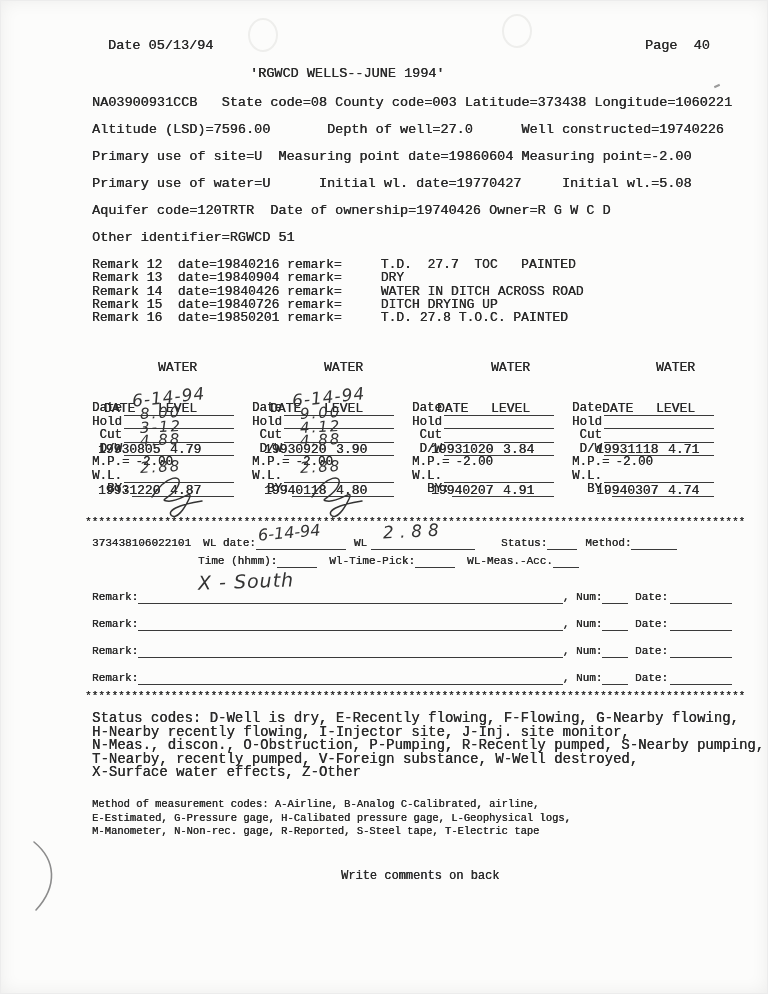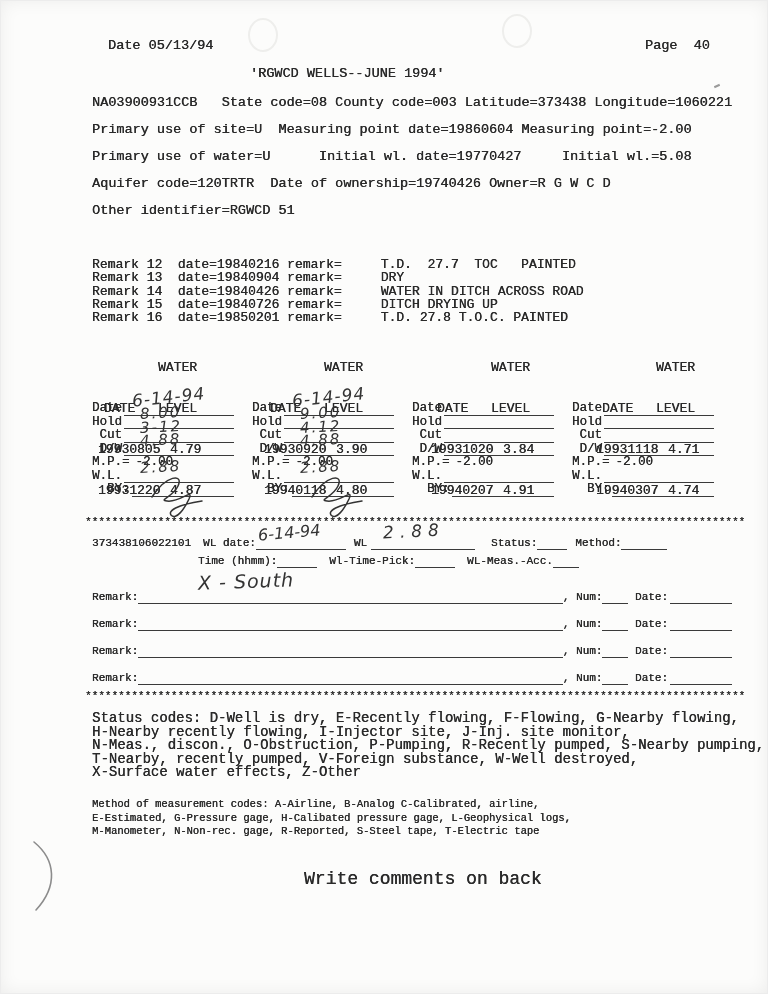--- a/index.html
+++ b/index.html
@@ -48,35 +48,35 @@
   .wt0{white-space:pre;line-height:13px;}
   .wu{display:inline-block;height:13px;border-bottom:1px solid #3a3a3a;position:relative;}
   .u-wld{width:90px;}
   .u-wlv{width:104px;margin-left:4px;}
   .u-st{width:30px;}
   .u-me{width:46px;}
   .u-40{width:40px;}
   .u-26{width:26px;}
   .m6{margin-left:12px;}
   .m8{margin-left:8px;}
-  .m26{margin-left:16px;}
+  .m26{margin-left:26px;}
   .h-wld{font-size:16px;left:2px;top:-13px;transform:rotate(-5deg);}
   .h-wlv{font-size:17px;left:12px;top:-15px;letter-spacing:6px;transform:rotate(-3deg);}
   
   .rr{position:absolute;left:92px;width:640px;display:flex;align-items:flex-end;height:15px;font-size:11px;}
   .rt{white-space:pre;line-height:13px;}
   .ru{display:inline-block;height:13px;border-bottom:1px solid #3a3a3a;position:relative;}
   .ru-main{flex:1;}
   .ru-num{width:26px;}
   .ru-date{width:62px;margin-left:2px;}
   .h-rem{font-size:19px;left:60px;top:-20px;transform:rotate(-2deg);letter-spacing:1px;}
   
   .status-codes{top:712px;left:92px;font-size:14px;line-height:13.6px;}
   .method-codes{top:798px;left:92px;font-size:10.5px;line-height:13.6px;}
-  .footer-note{top:869px;left:304px;font-size:18px;font-family:Liberation Mono, monospace;}
+  .footer-note{top:869px;left:341px;font-size:12px;font-family:Liberation Mono, monospace;}
   
   .hole{position:absolute;border:2px solid #eeeeec;border-radius:50%;width:26px;height:30px;}
   .hole1{left:248px;top:18px;}
   .hole2{left:502px;top:14px;}
   .tick{position:absolute;left:714px;top:85px;width:6px;height:2px;background:#9a9a9a;transform:rotate(-25deg);}
   .paren{position:absolute;left:26px;top:838px;}
 </style>
 </head>
 <body>
 
@@ -85,20 +85,21 @@
   <div class="hole hole1"></div>
   <div class="hole hole2"></div>
   <div class="tick"></div>
 
   <div class="abs hdr-date pre">Date 05/13/94</div>
   <div class="abs hdr-page pre">Page  40</div>
   <div class="abs doc-title pre">'RGWCD WELLS--JUNE 1994'</div>
 
   <div class="abs well-info">
     <div class="pre">NA03900931CCB   State code=08 County code=003 Latitude=373438 Longitude=1060221</div>
+    <div class="pre">Altitude (LSD)=7596.00       Depth of well=27.0      Well constructed=19740226</div>
     <div class="pre">Primary use of site=U  Measuring point date=19860604 Measuring point=-2.00</div>
     <div class="pre">Primary use of water=U      Initial wl. date=19770427     Initial wl.=5.08</div>
     <div class="pre">Aquifer code=120TRTR  Date of ownership=19740426 Owner=R G W C D</div>
     <div class="pre">Other identifier=RGWCD 51</div>
   </div>
 
   <div class="abs remark-log">
     <div class="pre">Remark 12  date=19840216 remark=     T.D.  27.7  TOC   PAINTED</div>
     <div class="pre">Remark 13  date=19840904 remark=     DRY</div>
     <div class="pre">Remark 14  date=19840426 remark=     WATER IN DITCH ACROSS ROAD</div>

